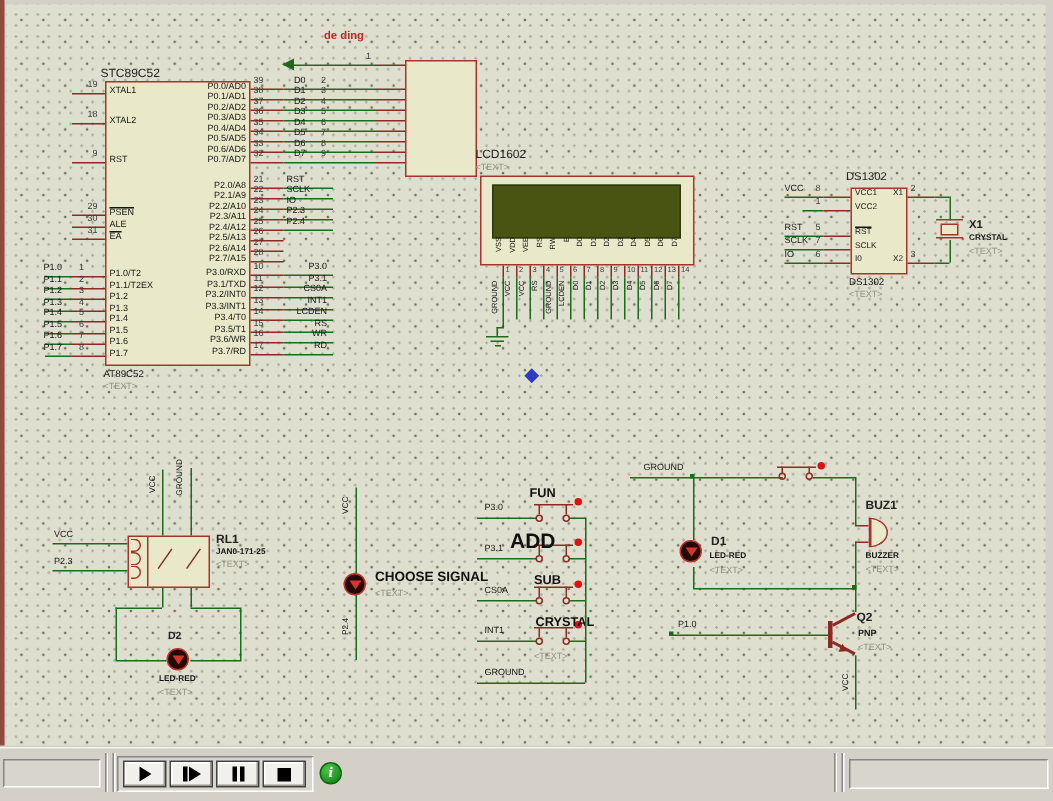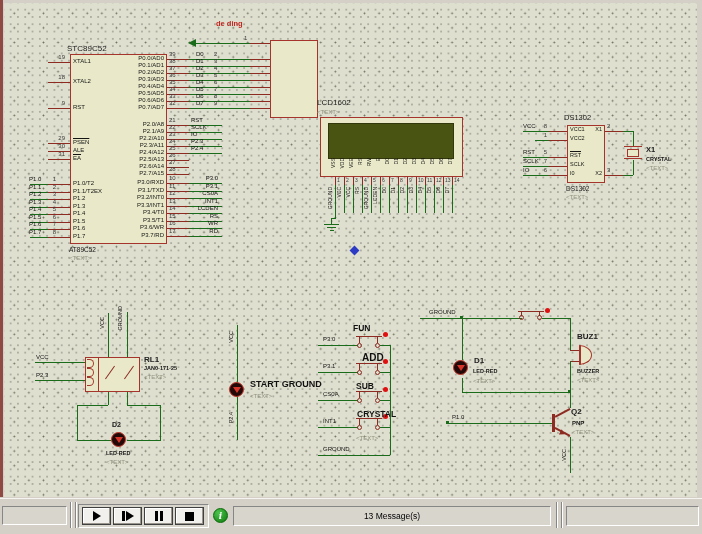--- a/index.html
+++ b/index.html
@@ -392,42 +392,42 @@
     </div>
     <div style="position: absolute; left: 112px; top: 421px; font-size: 7px; color: rgb(34, 34, 34); white-space: nowrap; line-height: 1; font-weight: 600;">D2</div>
     <div style="position: absolute; left: 106px; top: 451px; font-size: 5.5px; color: rgb(21, 21, 21); white-space: nowrap; line-height: 1; font-weight: 700;">LED-RED</div>
     <div style="position: absolute; left: 106px; top: 459px; font-size: 6px; color: rgb(146, 146, 126); white-space: nowrap; line-height: 1;">&lt;TEXT&gt;</div>
     <div style="position: absolute; left: 237px; top: 325px; width: 1px; height: 115px; background: rgb(26, 107, 26);"></div>
     <div style="position: absolute; left: 229px; top: 382px; width: 15px; height: 15px; border-radius: 50%; background: rgb(35, 10, 8); border: 1.5px solid rgb(192, 51, 40); box-sizing: border-box;">
       <div style="position: absolute; left: 3px; top: 4px; width: 0px; height: 0px; border-left: 4px solid transparent; border-right: 4px solid transparent; border-top: 6px solid rgb(216, 53, 42);"></div>
     </div>
     <div class="vlbl" style="position: absolute; left: 229px; top: 331px; font-size: 5.5px; color: rgb(21, 21, 21); white-space: nowrap; line-height: 1;">VCC</div>
     <div class="vlbl" style="position: absolute; left: 229px; top: 412px; font-size: 5.5px; color: rgb(21, 21, 21); white-space: nowrap; line-height: 1;">P2.4</div>
-    <div style="position: absolute; left: 250px; top: 380px; font-size: 9px; color: rgb(17, 17, 17); white-space: nowrap; line-height: 1; font-weight: 600;">START GROUND</div>
+    <div style="position: absolute; left: 250px; top: 380px; font-size: 9px; color: rgb(17, 17, 17); white-space: nowrap; line-height: 1; font-weight: 600;">CHOOSE SIGNAL</div>
     <div style="position: absolute; left: 250px; top: 393px; font-size: 6px; color: rgb(146, 146, 126); white-space: nowrap; line-height: 1;">&lt;TEXT&gt;</div>
     <div style="position: absolute; left: 323px; top: 336px; font-size: 6px; color: rgb(21, 21, 21); white-space: nowrap; line-height: 1;">P3.0</div>
     <div style="position: absolute; left: 318px; top: 345px; width: 40px; height: 1px; background: rgb(26, 107, 26);"></div>
     <div style="position: absolute; left: 357px; top: 343px; width: 5px; height: 5px; border-radius: 50%; border: 1px solid rgb(141, 42, 34); box-sizing: border-box;"></div>
     <div style="position: absolute; left: 375px; top: 343px; width: 5px; height: 5px; border-radius: 50%; border: 1px solid rgb(141, 42, 34); box-sizing: border-box;"></div>
     <div style="position: absolute; left: 359px; top: 336px; width: 1px; height: 7px; background: rgb(141, 42, 34);"></div>
     <div style="position: absolute; left: 377px; top: 336px; width: 1px; height: 7px; background: rgb(141, 42, 34);"></div>
     <div style="position: absolute; left: 356px; top: 336px; width: 26px; height: 1px; background: rgb(141, 42, 34);"></div>
     <div style="position: absolute; left: 383px; top: 332px; width: 5px; height: 5px; border-radius: 50%; background: rgb(224, 16, 16);"></div>
     <div style="position: absolute; left: 380px; top: 345px; width: 10px; height: 1px; background: rgb(26, 107, 26);"></div>
     <div style="position: absolute; left: 353px; top: 324px; font-size: 8.5px; color: rgb(17, 17, 17); white-space: nowrap; line-height: 1; font-weight: 600;">FUN</div>
     <div style="position: absolute; left: 323px; top: 363px; font-size: 6px; color: rgb(21, 21, 21); white-space: nowrap; line-height: 1;">P3.1</div>
     <div style="position: absolute; left: 318px; top: 372px; width: 40px; height: 1px; background: rgb(26, 107, 26);"></div>
     <div style="position: absolute; left: 357px; top: 370px; width: 5px; height: 5px; border-radius: 50%; border: 1px solid rgb(141, 42, 34); box-sizing: border-box;"></div>
     <div style="position: absolute; left: 375px; top: 370px; width: 5px; height: 5px; border-radius: 50%; border: 1px solid rgb(141, 42, 34); box-sizing: border-box;"></div>
     <div style="position: absolute; left: 359px; top: 363px; width: 1px; height: 7px; background: rgb(141, 42, 34);"></div>
     <div style="position: absolute; left: 377px; top: 363px; width: 1px; height: 7px; background: rgb(141, 42, 34);"></div>
     <div style="position: absolute; left: 356px; top: 363px; width: 26px; height: 1px; background: rgb(141, 42, 34);"></div>
     <div style="position: absolute; left: 383px; top: 359px; width: 5px; height: 5px; border-radius: 50%; background: rgb(224, 16, 16);"></div>
     <div style="position: absolute; left: 380px; top: 372px; width: 10px; height: 1px; background: rgb(26, 107, 26);"></div>
-    <div style="position: absolute; left: 362px; top: 353px; font-size: 10px; color: rgb(17, 17, 17); white-space: nowrap; line-height: 1; font-weight: 600;">ADD</div>
+    <div style="position: absolute; left: 340px; top: 353px; font-size: 14px; color: rgb(17, 17, 17); white-space: nowrap; line-height: 1; font-weight: 600;">ADD</div>
     <div style="position: absolute; left: 323px; top: 391px; font-size: 6px; color: rgb(21, 21, 21); white-space: nowrap; line-height: 1;">CS0A</div>
     <div style="position: absolute; left: 318px; top: 400px; width: 40px; height: 1px; background: rgb(26, 107, 26);"></div>
     <div style="position: absolute; left: 357px; top: 398px; width: 5px; height: 5px; border-radius: 50%; border: 1px solid rgb(141, 42, 34); box-sizing: border-box;"></div>
     <div style="position: absolute; left: 375px; top: 398px; width: 5px; height: 5px; border-radius: 50%; border: 1px solid rgb(141, 42, 34); box-sizing: border-box;"></div>
     <div style="position: absolute; left: 359px; top: 391px; width: 1px; height: 7px; background: rgb(141, 42, 34);"></div>
     <div style="position: absolute; left: 377px; top: 391px; width: 1px; height: 7px; background: rgb(141, 42, 34);"></div>
     <div style="position: absolute; left: 356px; top: 391px; width: 26px; height: 1px; background: rgb(141, 42, 34);"></div>
     <div style="position: absolute; left: 383px; top: 387px; width: 5px; height: 5px; border-radius: 50%; background: rgb(224, 16, 16);"></div>
     <div style="position: absolute; left: 380px; top: 400px; width: 10px; height: 1px; background: rgb(26, 107, 26);"></div>
     <div style="position: absolute; left: 356px; top: 382px; font-size: 8.5px; color: rgb(17, 17, 17); white-space: nowrap; line-height: 1; font-weight: 600;">SUB</div>
@@ -500,19 +500,16 @@
       <span class="i-play"></span>
     </div>
   <div class="simbtn" style="left:144px;">
       <span class="i-pausebar"></span>
       <span class="i-pausebar"></span>
     </div>
   <div class="simbtn" style="left:175px;">
       <span class="i-stop"></span>
     </div>
   <div id="infoicon">i</div>
-  <div class="sunken" id="msgpanel">
-    <span>13 Message(s)</span>
-  </div>
   <div class="groove" style="left:556px;"></div>
   <div class="groove" style="left:561px;"></div>
   <div class="sunken" style="left:566px;top:7px;width:133px;height:20px;"></div>
 </div>
 
 </body></html>

